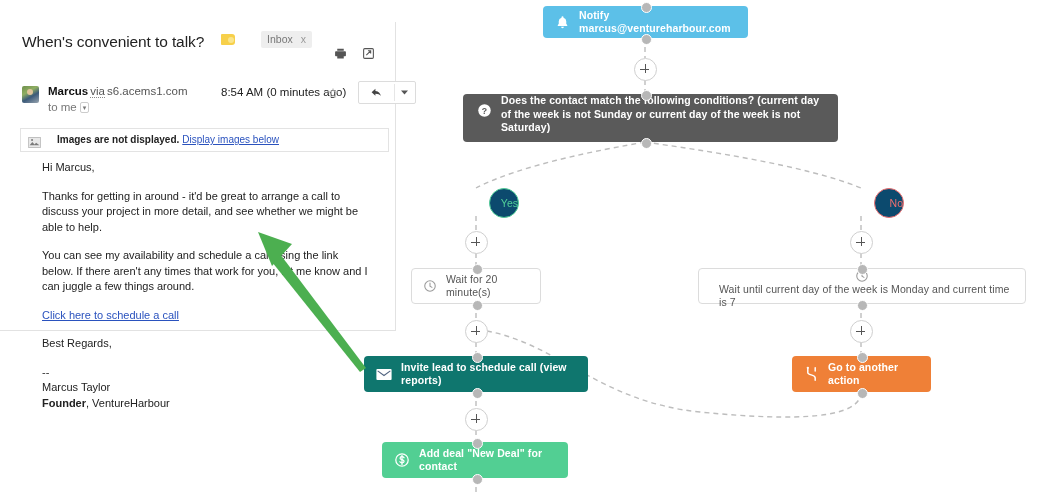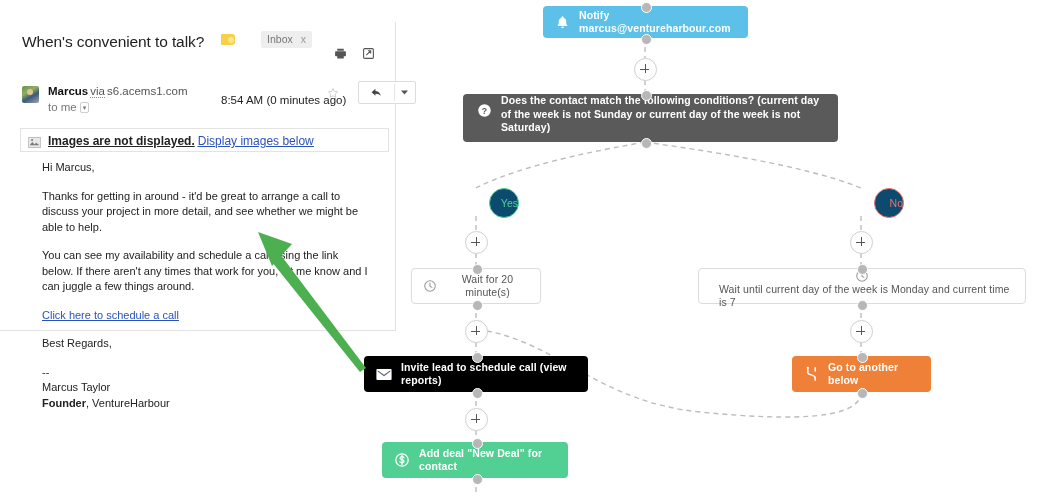--- a/index.html
+++ b/index.html
@@ -59,34 +59,34 @@
   .sender-line{position:absolute;left:26px;top:-1px;font-size:11.5px;color:#222;white-space:nowrap;}
   .sender-name{font-weight:bold;color:#111;}
   .via{border-bottom:1px dotted #888;color:#555;margin:0 2px;}
   .via-dom{color:#555;}
   .to-me{position:absolute;left:26px;top:15px;font-size:11.5px;color:#777;}
   .caret-box{
     display:inline-block;border:1px solid #ccc;border-radius:2px;
     font-size:7px;color:#777;padding:0 2px;line-height:9px;margin-left:3px;
     position:relative;top:-1px;
   }
-  .time{position:absolute;left:199px;top:8px;font-size:11.5px;color:#222;white-space:nowrap;}
+  .time{position:absolute;left:199px;top:0px;font-size:11.5px;color:#222;white-space:nowrap;}
   .star{position:absolute;left:305px;top:-1px;}
   .reply-box{
     position:absolute;left:336px;top:-5px;width:56px;height:21px;
     border:1px solid #dcdcdc;border-radius:2px;background:#fff;
   }
   .reply-box .sep{position:absolute;left:35px;top:2px;bottom:2px;width:1px;background:#e6e6e6;}
 
   .img-bar{
     position:absolute;left:20px;top:106px;right:6px;height:24px;
     border:1px solid #e3e3e3;background:#fff;box-sizing:border-box;
   }
   .img-bar .ic{position:absolute;left:7px;top:5px;}
-  .img-bar .txt{position:absolute;left:27px;top:5px;font-size:12px;color:#222;font-weight:bold;text-decoration:underline;}
+  .img-bar .txt{position:absolute;left:36px;top:5px;font-size:10px;color:#222;font-weight:bold;}
   .img-bar .lnk{color:#2a52be;font-weight:normal;margin-left:3px;}
 
   .body-text{
     position:absolute;left:42px;top:138px;width:330px;
     font-size:11px;color:#222;line-height:15.5px;
   }
   .body-text p{margin:0 0 13px 0;}
   .body-text .schedule-link{color:#2a52be;text-decoration:underline;display:inline-block;margin-bottom:13px;}
   .sig-dashes{color:#333;}
   .sig-name{}
@@ -105,23 +105,23 @@
     font-size:10.5px;font-weight:bold;letter-spacing:.1px;
     z-index:3;
   }
   .node .nico{display:flex;align-items:center;justify-content:center;flex:0 0 auto;}
   .node .ntxt{margin-left:9px;line-height:13px;}
 
   .n-notify{left:543px;top:6px;width:205px;height:32px;background:#5cc0e8;color:#fff;padding:0 12px;}
   .n-cond{left:463px;top:94px;width:375px;height:48px;background:#5a5a5a;color:#fff;padding:0 14px;align-items:flex-start;}
   .n-cond .nico{margin-top:9px;}
   .n-cond .ntxt{margin-top:0;line-height:13.5px;}
-  .n-wait1{left:411px;top:268px;width:130px;height:36px;background:#fff;border:1px solid #dcdcdc;color:#555;padding:0 11px;font-weight:normal;text-align:center;}
+  .n-wait1{left:411px;top:268px;width:130px;height:36px;background:#fff;border:1px solid #dcdcdc;color:#555;padding:0 11px;font-weight:normal;}
   .n-wait2{left:698px;top:268px;width:328px;height:36px;background:#fff;border:1px solid #dcdcdc;color:#555;padding:0 11px;font-weight:normal;flex-direction:column;}
-  .n-invite{left:364px;top:356px;width:224px;height:36px;background:#000000;color:#fff;padding:16px 12px;}
+  .n-invite{left:364px;top:356px;width:224px;height:36px;background:#0f766e;color:#fff;padding:16px 12px;}
   .n-goto{left:792px;top:356px;width:139px;height:36px;background:#ef8037;color:#fff;padding:0 12px;}
   .n-deal{left:382px;top:442px;width:186px;height:36px;background:#52cf93;color:#fff;padding:0 12px;}
 
   .plus{
     position:absolute;width:21px;height:21px;border-radius:50%;
     background:#fff;border:1px solid #cfcfcf;z-index:4;
   }
   .plus:before,.plus:after{
     content:"";position:absolute;background:#555;
   }
@@ -227,21 +227,21 @@
   </div>
 
   <div class="node n-goto">
     <span class="nico">
       <svg width="15" height="16" viewBox="0 0 24 26" fill="none" stroke="#fff" stroke-width="2.4" stroke-linecap="round">
         <path d="M6 3v8c0 4 12 3 12 8v4"></path>
         <path d="M18 3v5"></path>
         <circle cx="6" cy="3" r="0.6" fill="#fff"></circle>
       </svg>
     </span>
-    <span class="ntxt">Go to another below</span>
+    <span class="ntxt">Go to another action</span>
   </div>
 
   <div class="node n-deal">
     <span class="nico">
       <svg width="16" height="16" viewBox="0 0 24 24" fill="none" stroke="#fff" stroke-width="1.9">
         <circle cx="12" cy="12" r="9.3"></circle>
         <path d="M15 8.6c-.7-1-1.9-1.5-3.1-1.5-1.6 0-2.8.8-2.8 2.1 0 3 6 1.6 6 4.7 0 1.4-1.3 2.3-3 2.3-1.4 0-2.7-.6-3.3-1.6" stroke-linecap="round"></path>
         <path d="M12 5.4v13.2" stroke-linecap="round"></path>
       </svg>
     </span>

